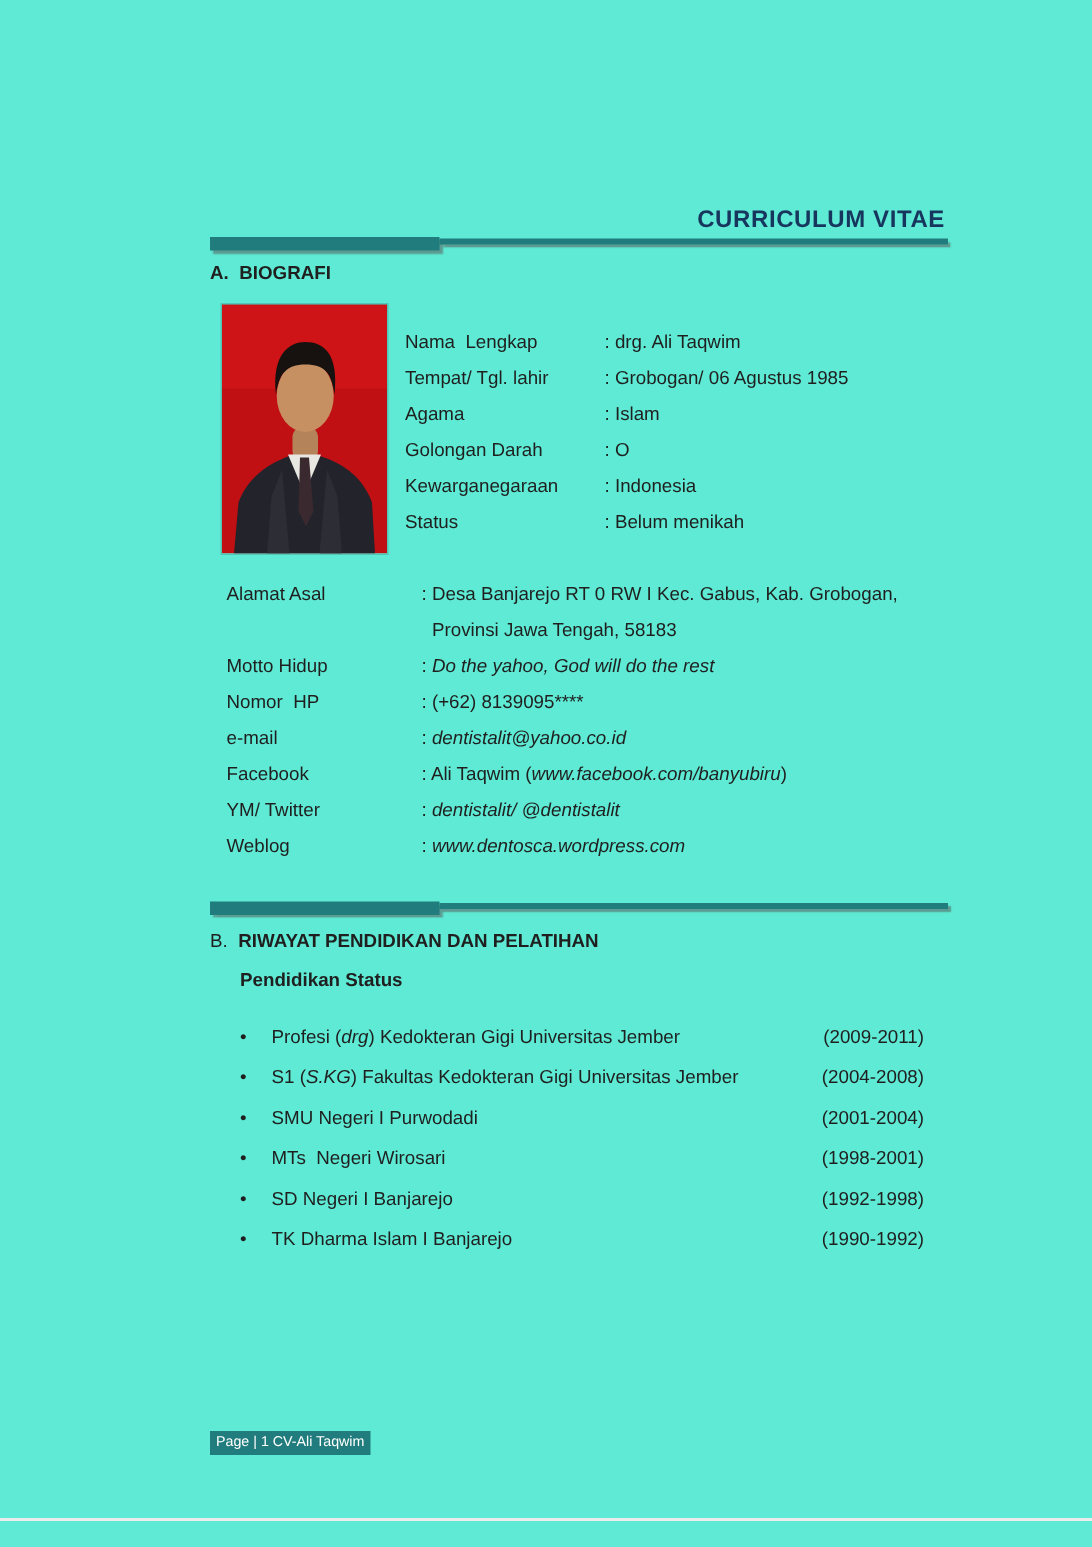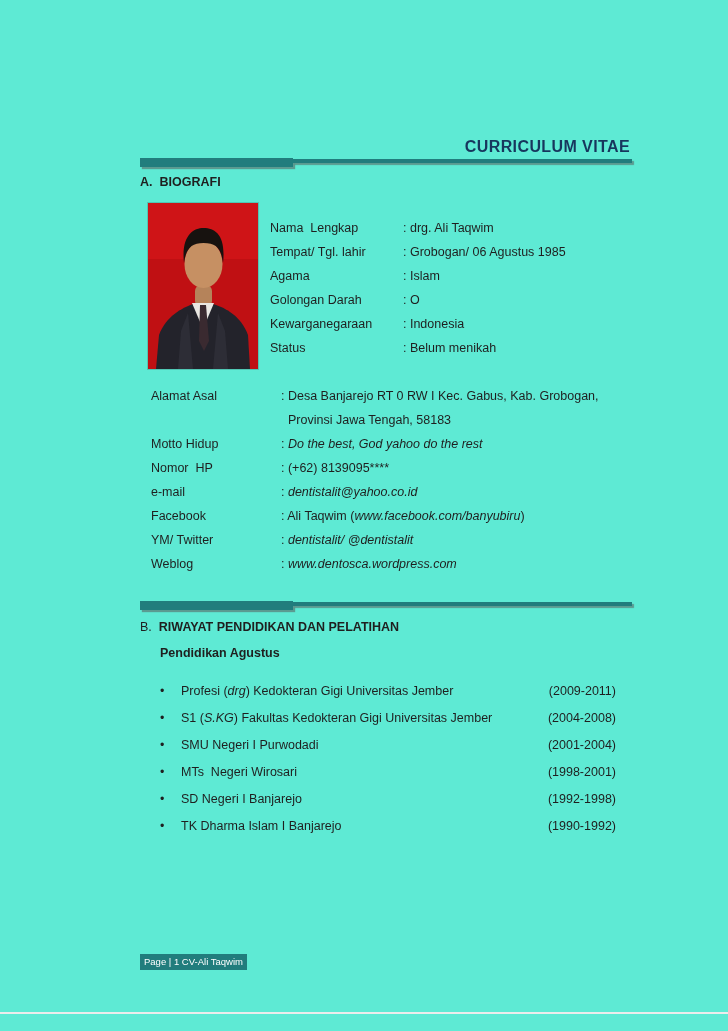--- a/index.html
+++ b/index.html
@@ -128,21 +128,21 @@
     </div>
   </div>
 
   <div class="contact">
     <div class="contact-row">
       <span class="c-label">Alamat Asal</span>
       <span class="c-value"><span class="vline">: Desa Banjarejo RT 0 RW I Kec. Gabus, Kab. Grobogan,</span><span class="vline indent">Provinsi Jawa Tengah, 58183</span></span>
     </div>
     <div class="contact-row">
       <span class="c-label">Motto Hidup</span>
-      <span class="c-value"><span>: </span><i>Do the best, God yahoo do the rest</i><span></span></span>
+      <span class="c-value"><span>: </span><i>Do the yahoo, God will do the rest</i><span></span></span>
     </div>
     <div class="contact-row">
       <span class="c-label">Nomor  HP</span>
       <span class="c-value"><span>: (+62) 8139095****</span><i></i><span></span></span>
     </div>
     <div class="contact-row">
       <span class="c-label">e-mail</span>
       <span class="c-value"><span>: </span><i>dentistalit@yahoo.co.id</i><span></span></span>
     </div>
     <div class="contact-row">
@@ -162,21 +162,21 @@
   <div class="divider divider-2">
     <div class="block"></div>
     <div class="line"></div>
   </div>
 
   <div class="sec-heading b">
     <span class="sec-letter normal">B.</span>
     <span class="sec-text">RIWAYAT PENDIDIKAN DAN PELATIHAN</span>
   </div>
 
-  <div class="sub-heading">Pendidikan Agustus</div>
+  <div class="sub-heading">Pendidikan Status</div>
 
   <div class="edu-list">
     <div class="edu-item">
       <span class="edu-text"><span>Profesi (</span><i>drg</i><span>) Kedokteran Gigi Universitas Jember</span></span>
       <span class="edu-years">(2009-2011)</span>
     </div>
     <div class="edu-item">
       <span class="edu-text"><span>S1 (</span><i>S.KG</i><span>) Fakultas Kedokteran Gigi Universitas Jember</span></span>
       <span class="edu-years">(2004-2008)</span>
     </div>

